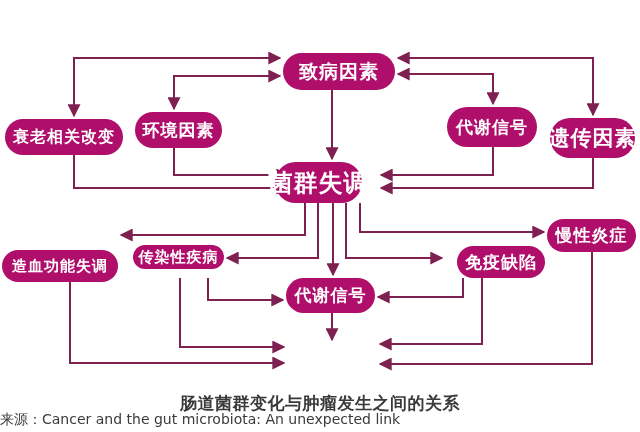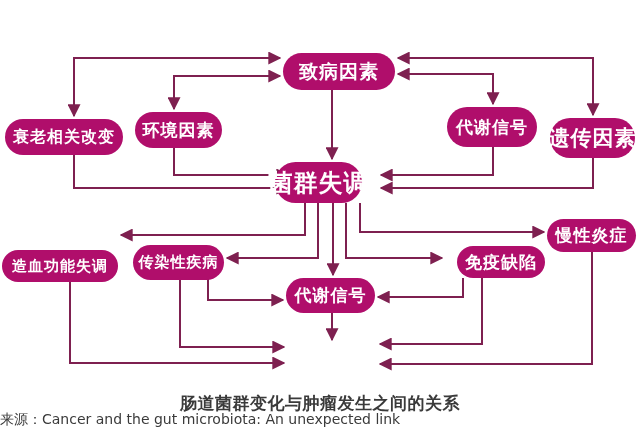--- a/index.html
+++ b/index.html
@@ -43,21 +43,21 @@
     line-height: 1;
   }
   
   .n-pathogenic       { left:283px; top:53px;  width:112px; height:37px; font-size:19px; }
   .n-aging            { left:5px;   top:119px; width:118px; height:36px; font-size:16px; }
   .n-environment      { left:135px; top:112px; width:87px;  height:36px; font-size:17px; }
   .n-metabolic-signal { left:447px; top:107px; width:90px;  height:40px; font-size:17px; }
   .n-genetic          { left:550px; top:118px; width:85px;  height:40px; font-size:21px; }
   .n-dysbiosis        { left:275px; top:162px; width:87px;  height:41px; font-size:24px; }
   .n-hematopoietic    { left:2px;   top:218px; width:116px; height:32px; font-size:15px;margin-top:32px; }
-  .n-infectious       { left:133px; top:245px; width:91px;  height:35px; font-size:15px;text-align:right; }
+  .n-infectious       { left:133px; top:245px; width:91px;  height:24px; font-size:15px;text-align:right; }
   .n-immune           { left:445px; top:246px; width:88px;  height:32px; font-size:17px;margin-left:12px; }
   .n-metabolic-change { left:547px; top:219px; width:89px;  height:33px; font-size:17px; }
   .n-inflammation     { left:286px; top:278px; width:89px;  height:35px; font-size:17px; }
   .n-tumor            { left:287px; top:343px; width:90px;  height:35px; font-size:17px; }
 
   .caption-title {
     position: absolute;
     left: 0; right: 0;
     top: 392px;
     text-align: center;

